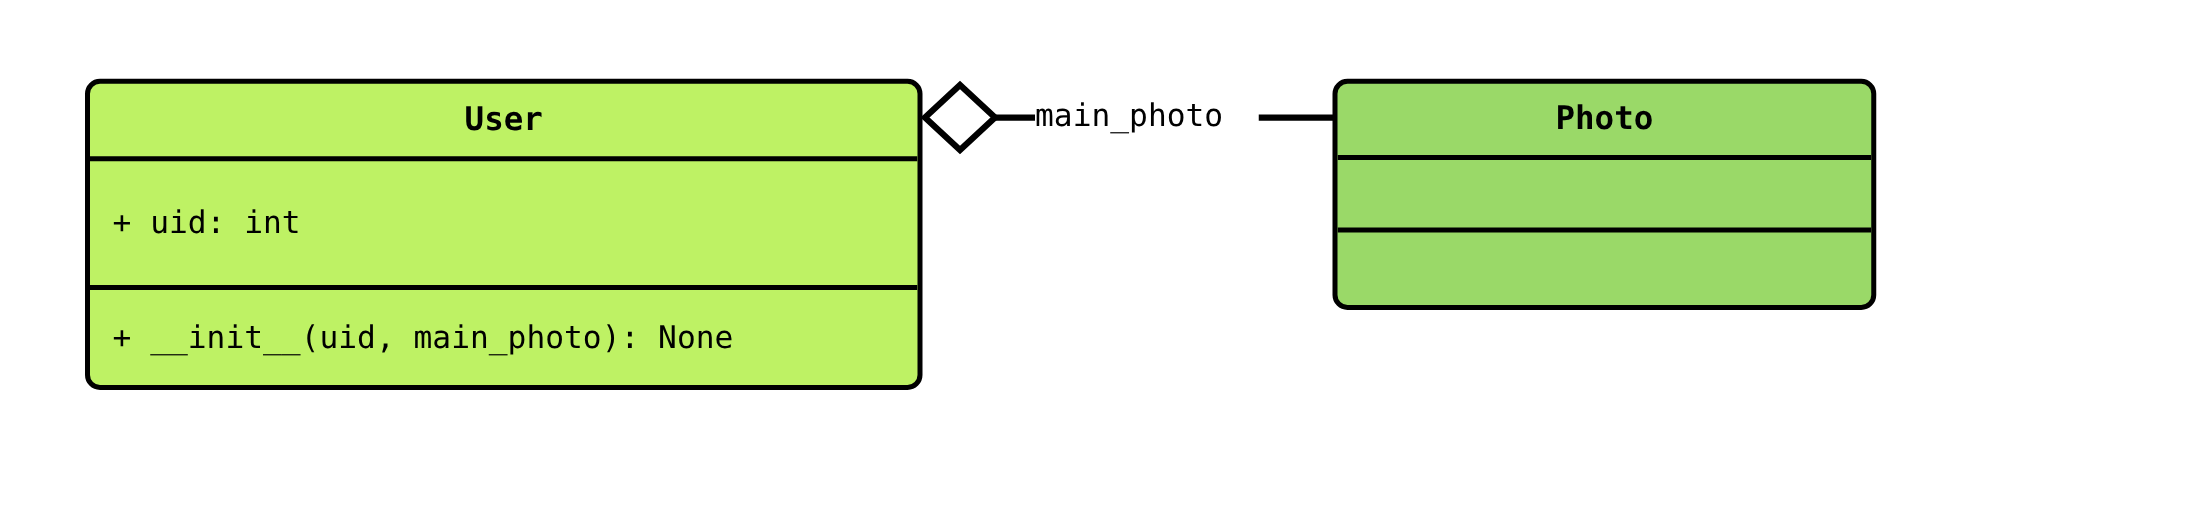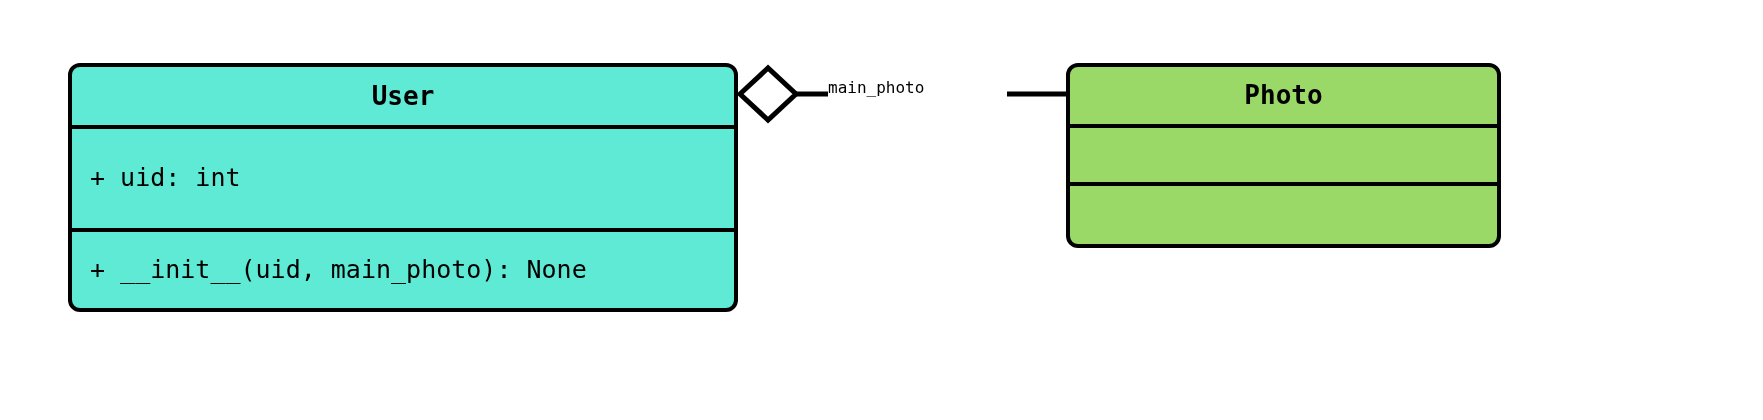--- a/index.html
+++ b/index.html
@@ -58,21 +58,21 @@
   .member-line b {
     font-weight: bold;
   }
 
   
   #class-user {
     left: 68px;
     top: 63px;
     width: 670px;
     height: 249px;
-    background: #5eead4;
+    background: #bef264;
   }
   #class-user .cmp-title   { height: 62px; }
   #class-user .cmp-attrs   { height: 103px; }
   #class-user .cmp-methods { height: 76px;  justify-content: center; }
 
   
   #class-photo {
     left: 1066px;
     top: 63px;
     width: 435px;
@@ -89,21 +89,21 @@
     left: 0;
     top: 0;
     width: 1763px;
     height: 420px;
     pointer-events: none;
   }
   #assoc-label {
     position: absolute;
     left: 828px;
     top: 80px;
-    font-size: 16px;
+    font-size: 25px;
     color: #000000;
     white-space: pre;
     line-height: 1;
   }
 </style>
 </head>
 <body>
 
 <div id="canvas">
 

